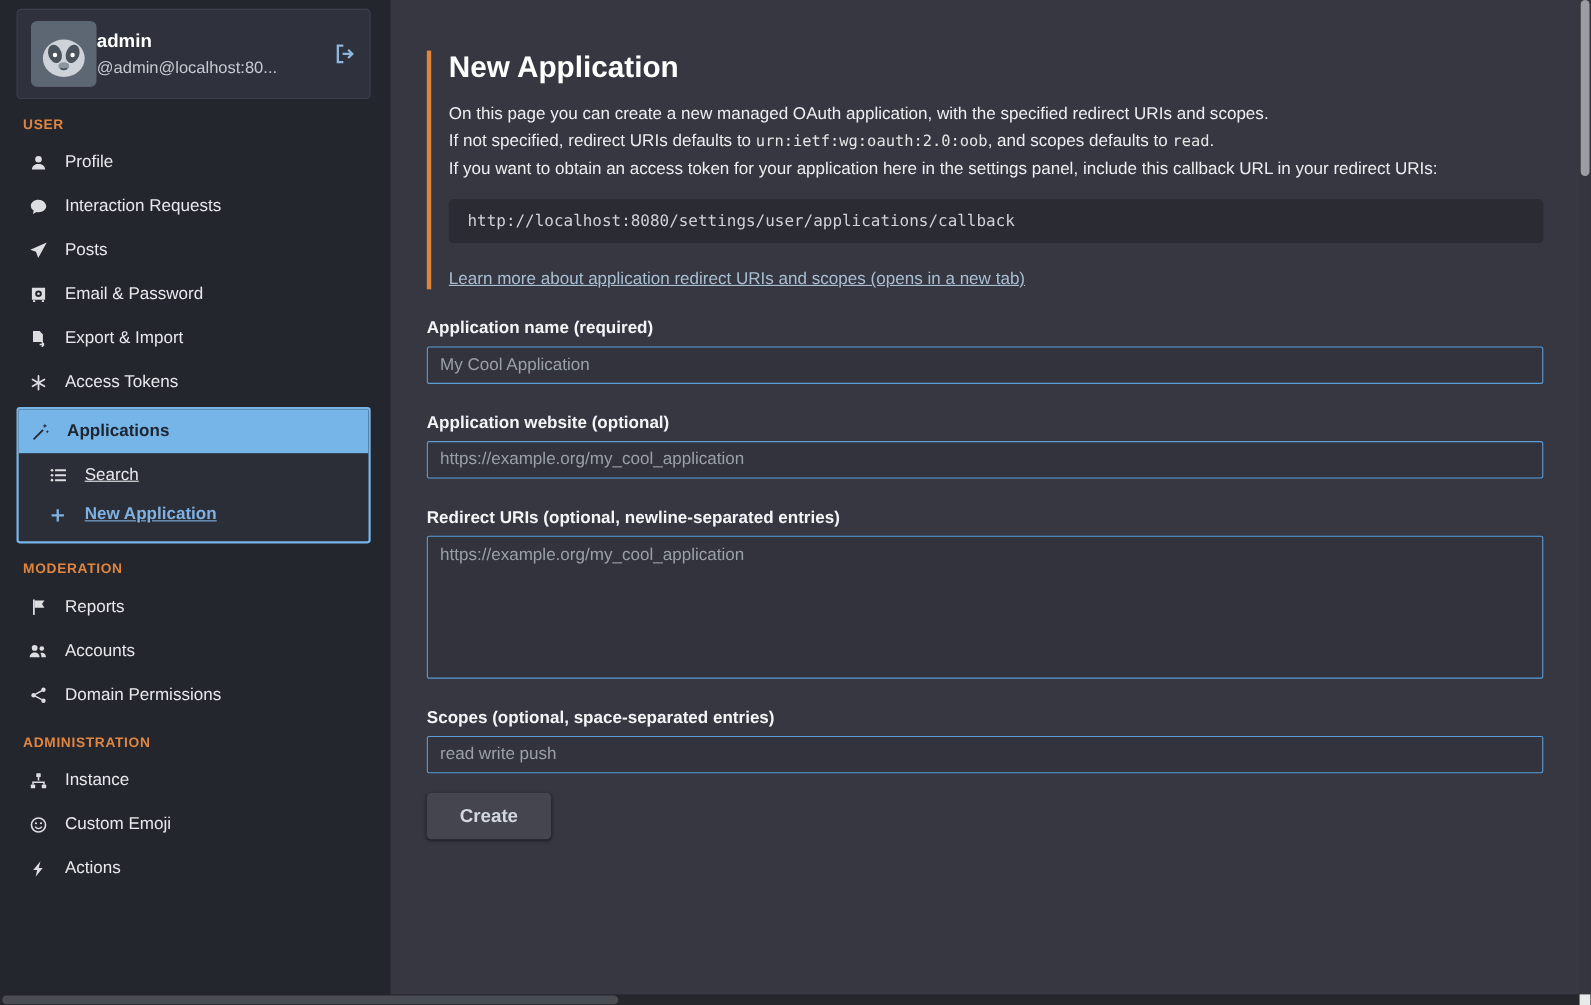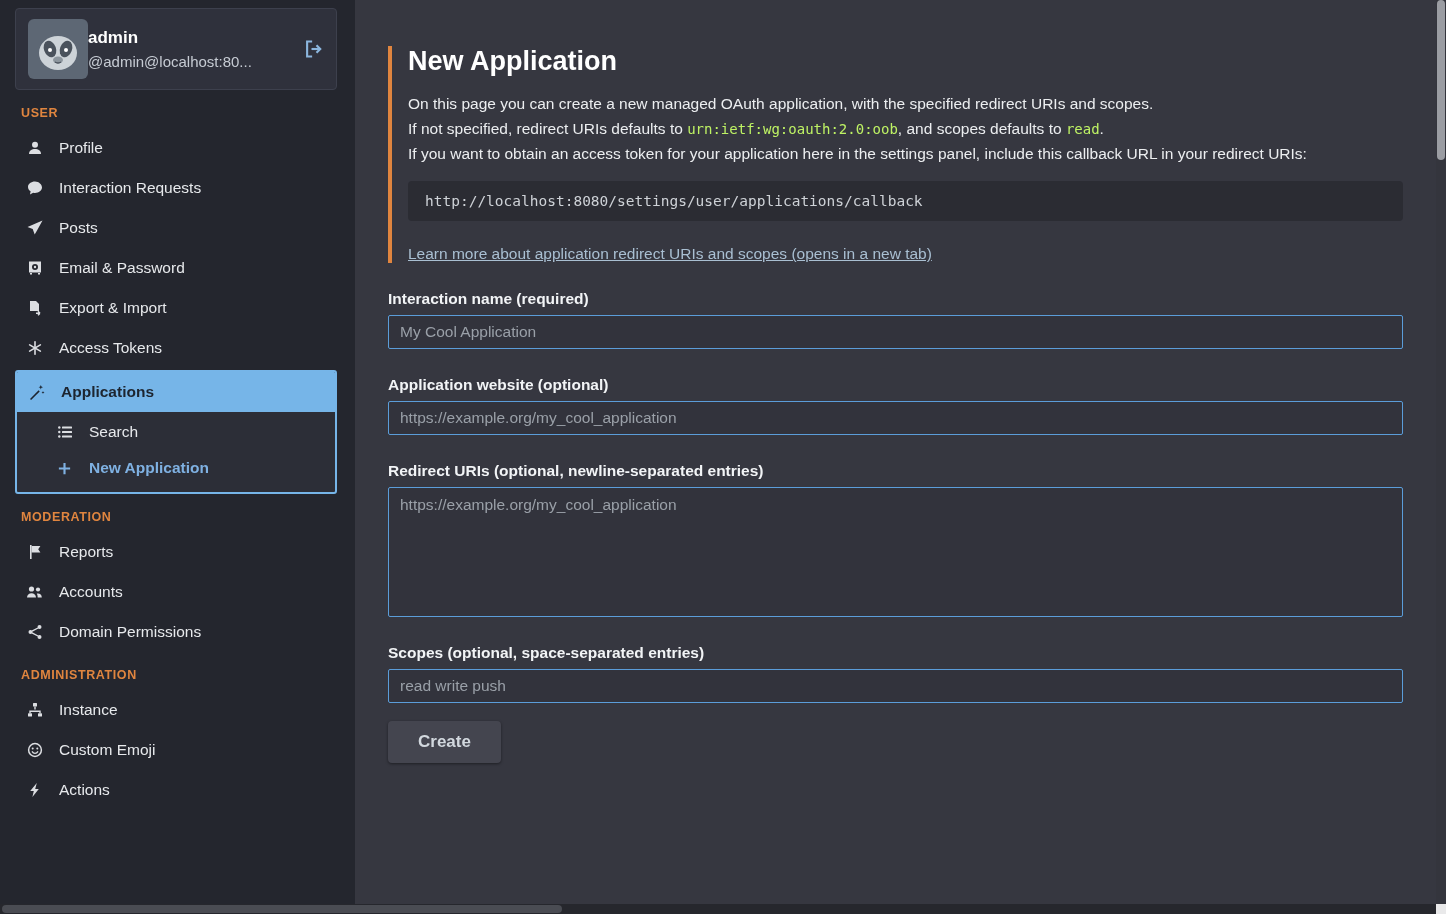--- a/index.html
+++ b/index.html
@@ -37,31 +37,31 @@
   .nav-item {
     display: flex; align-items: center; gap: 15px;
     padding: 11px 10px; font-size: 15.5px; color: #e7e9ec;
     cursor: pointer; border-radius: 2px;
   }
   .nav-item .icon { width: 19px; display: flex; justify-content: center; color: #dcdee2; flex: none; }
   .nav-group { border: 2px solid #76b5e8; border-radius: 3px; overflow: hidden; margin: 2px 0; background: #2c2e37; }
   .nav-group-head { background: #76b5e8; color: #1d2530; font-weight: bold; border-radius: 0; }
   .nav-group-head .icon { color: #1d2530; }
   .nav-sub { padding: 2px 0 6px; }
-  .nav-sub .nav-item { padding: 9px 10px 9px 38px; }
+  .nav-sub .nav-item { padding: 9px 10px 9px 26px; text-decoration: underline; }
   .nav-sub-active { color: #7fb1e2; font-weight: bold; }
   .nav-sub-active .icon { color: #7fb1e2; }
 
   
   main { flex: 1; padding: 40px 43px 0 33px; overflow: hidden; }
   .intro { border-left: 4px solid #e0853f; padding-left: 16px; }
   h1 { margin: 6px 0 14px; font-size: 27px; color: #ffffff; font-weight: bold; }
   .intro-text { margin: 0; line-height: 1.62; font-size: 15.5px; }
   .intro-text .line { display: block; }
-  code.inline { font-family: "DejaVu Sans Mono", monospace; font-size: 14px; color: #bef264; }
+  code.inline { font-family: "DejaVu Sans Mono", monospace; font-size: 14px; color: #e5e5e5; }
   .code-block {
     background: #2b2c33; border-radius: 4px; padding: 12px 17px;
     font-family: "DejaVu Sans Mono", monospace; font-size: 14.5px;
     color: #ced2d7; margin: 15px 0 24px;
   }
   .learn-more { color: #a9bfd2; font-size: 15.5px; text-decoration: underline; cursor: pointer; }
 
   form { margin: 0; }
   .field-label { display: block; font-weight: bold; font-size: 15.5px; color: #f2f4f6; margin: 27px 0 7px; }
   .text-input, .text-area {
@@ -309,21 +309,21 @@
         <span class="line">If you want to obtain an access token for your application here in the settings panel, include this callback URL in your redirect URIs:</span>
       </p>
 
       <div class="code-block">http://localhost:8080/settings/user/applications/callback</div>
 
       <a class="learn-more">Learn more about application redirect URIs and scopes (opens in a new tab)</a>
     </section>
 
     <form>
 
-      <label class="field-label">Interaction name (required)</label>
+      <label class="field-label">Application name (required)</label>
       <input type="text" class="text-input" placeholder="My Cool Application" style="">
 
       <label class="field-label">Application website (optional)</label>
       <input type="text" class="text-input" placeholder="https://example.org/my_cool_application" style="">
 
       <label class="field-label">Redirect URIs (optional, newline-separated entries)</label>
       <textarea class="text-area" placeholder="https://example.org/my_cool_application" style=""></textarea>
 
       <label class="field-label">Scopes (optional, space-separated entries)</label>
       <input type="text" class="text-input" placeholder="read write push" style="">

